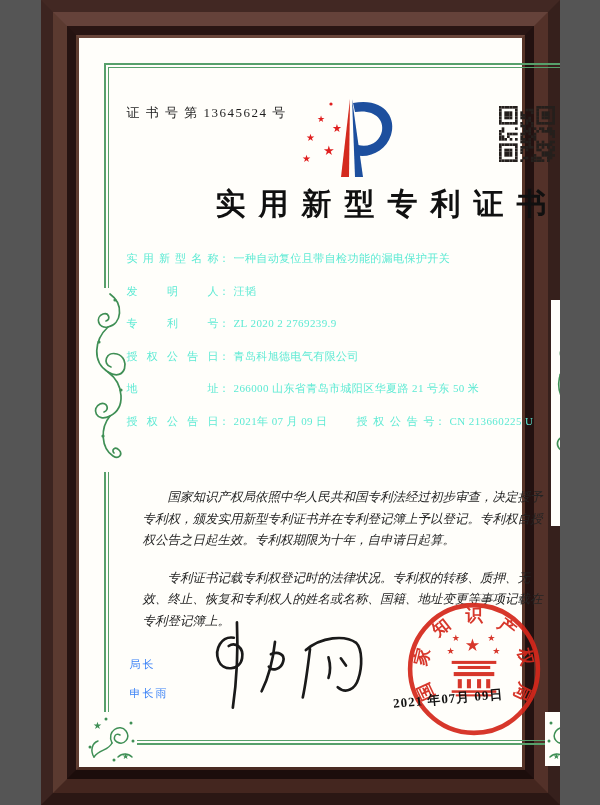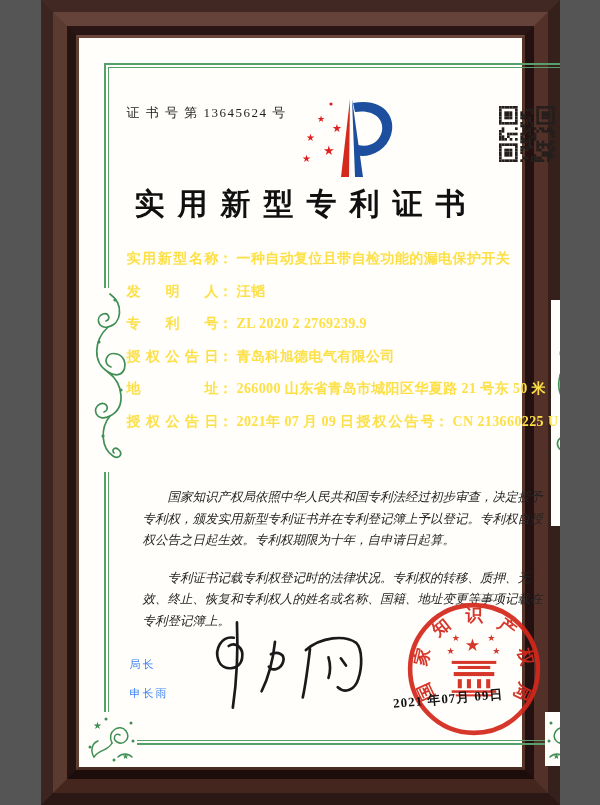--- a/index.html
+++ b/index.html
@@ -24,25 +24,25 @@
   .orn-left{left:48px;top:288px;width:40px;height:184px;}
   .orn-right{left:510px;top:300px;width:40px;height:226px;}
   .orn-bl{left:44px;top:712px;width:52px;height:54px;}
   .orn-br{left:504px;top:712px;width:52px;height:54px;}
   .orn-br svg{transform:scaleX(-1);}
   
   .cert-no{position:absolute;left:86px;top:104px;font-size:13px;letter-spacing:1.5px;color:#1e1e1e;}
   .logo{position:absolute;left:238px;top:94px;width:124px;height:90px;}
   .qr{position:absolute;left:458px;top:106px;width:56px;height:56px;}
   .title{
-    position:absolute;left:0;right:0;top:184px;text-align:center;
+    position:absolute;left:0;right:0;top:184px;text-align:right;
     font-size:30px;font-weight:bold;color:#101010;letter-spacing:13px;text-indent:13px;
   }
   .fields{position:absolute;left:86px;top:250px;width:436px;}
-  .row{position:relative;font-size:14px;font-weight:bold;color:#fde047;line-height:17px;margin-bottom:15.5px;}
+  .row{position:relative;font-size:11px;font-weight:normal;color:#5eead4;line-height:17px;margin-bottom:15.5px;}
   .lbl{display:inline-block;width:92px;text-align:justify;text-align-last:justify;vertical-align:top;}
   .colon{margin-right:4px;}
   .val{letter-spacing:0.4px;}
   .grant-right{position:absolute;left:230px;top:0;white-space:nowrap;}
   .grant-right .lbl{width:78px;margin-right:0;}
   .paras{position:absolute;left:86px;top:471px;width:434px;font-size:12.5px;line-height:21.5px;
     color:#242424;font-style:italic;}
   .paras p{margin:16px;text-indent:2em;}
   .signer{position:absolute;left:89px;top:650px;font-size:11px;color:#3b82f6;line-height:29px;letter-spacing:2px;}
   .signature{position:absolute;left:162px;top:614px;width:180px;height:100px;}

